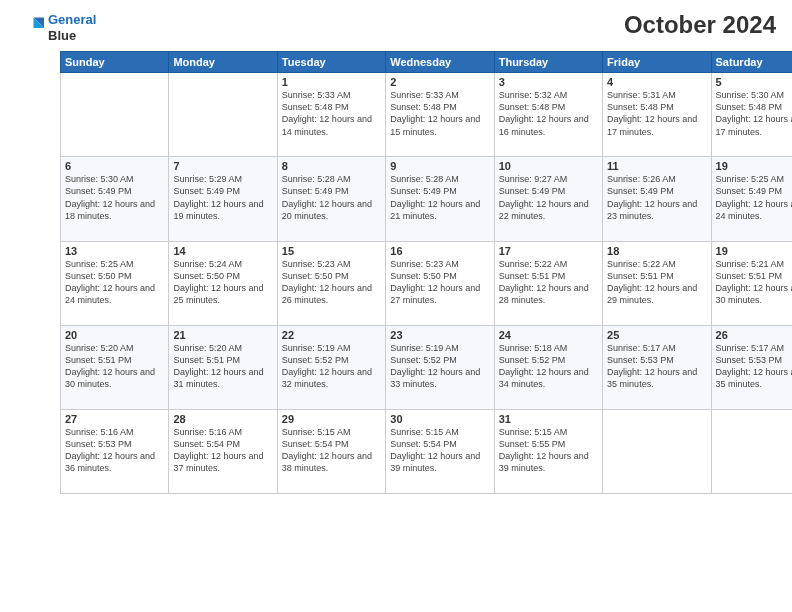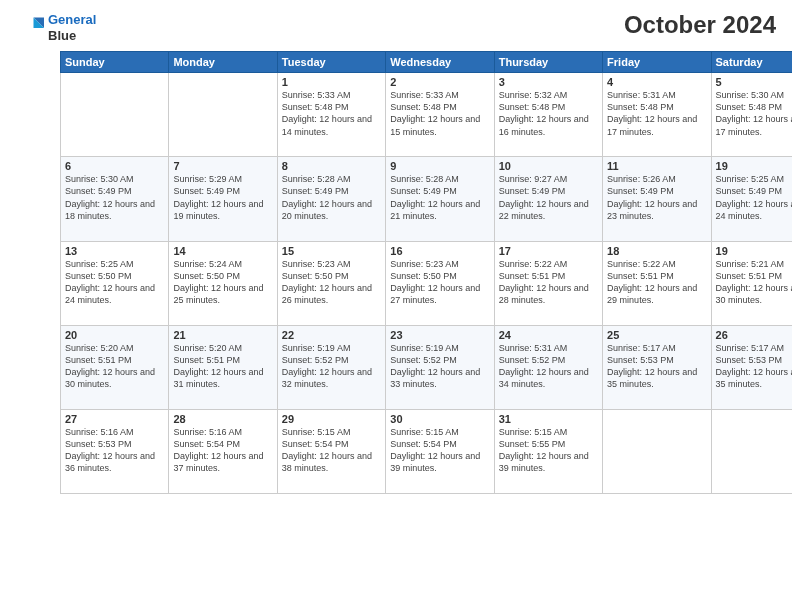--- a/index.html
+++ b/index.html
@@ -295,21 +295,21 @@
           </td>
           <td>
             <span class="day-num">23</span>
             <div class="day-info">Sunrise: 5:19 AM
 Sunset: 5:52 PM
 Daylight: 12 hours
 and 33 minutes.</div>
           </td>
           <td>
             <span class="day-num">24</span>
-            <div class="day-info">Sunrise: 5:31 AM
+            <div class="day-info">Sunrise: 5:18 AM
 Sunset: 5:52 PM
 Daylight: 12 hours
 and 34 minutes.</div>
           </td>
           <td>
             <span class="day-num">25</span>
             <div class="day-info">Sunrise: 5:17 AM
 Sunset: 5:53 PM
 Daylight: 12 hours
 and 35 minutes.</div>

